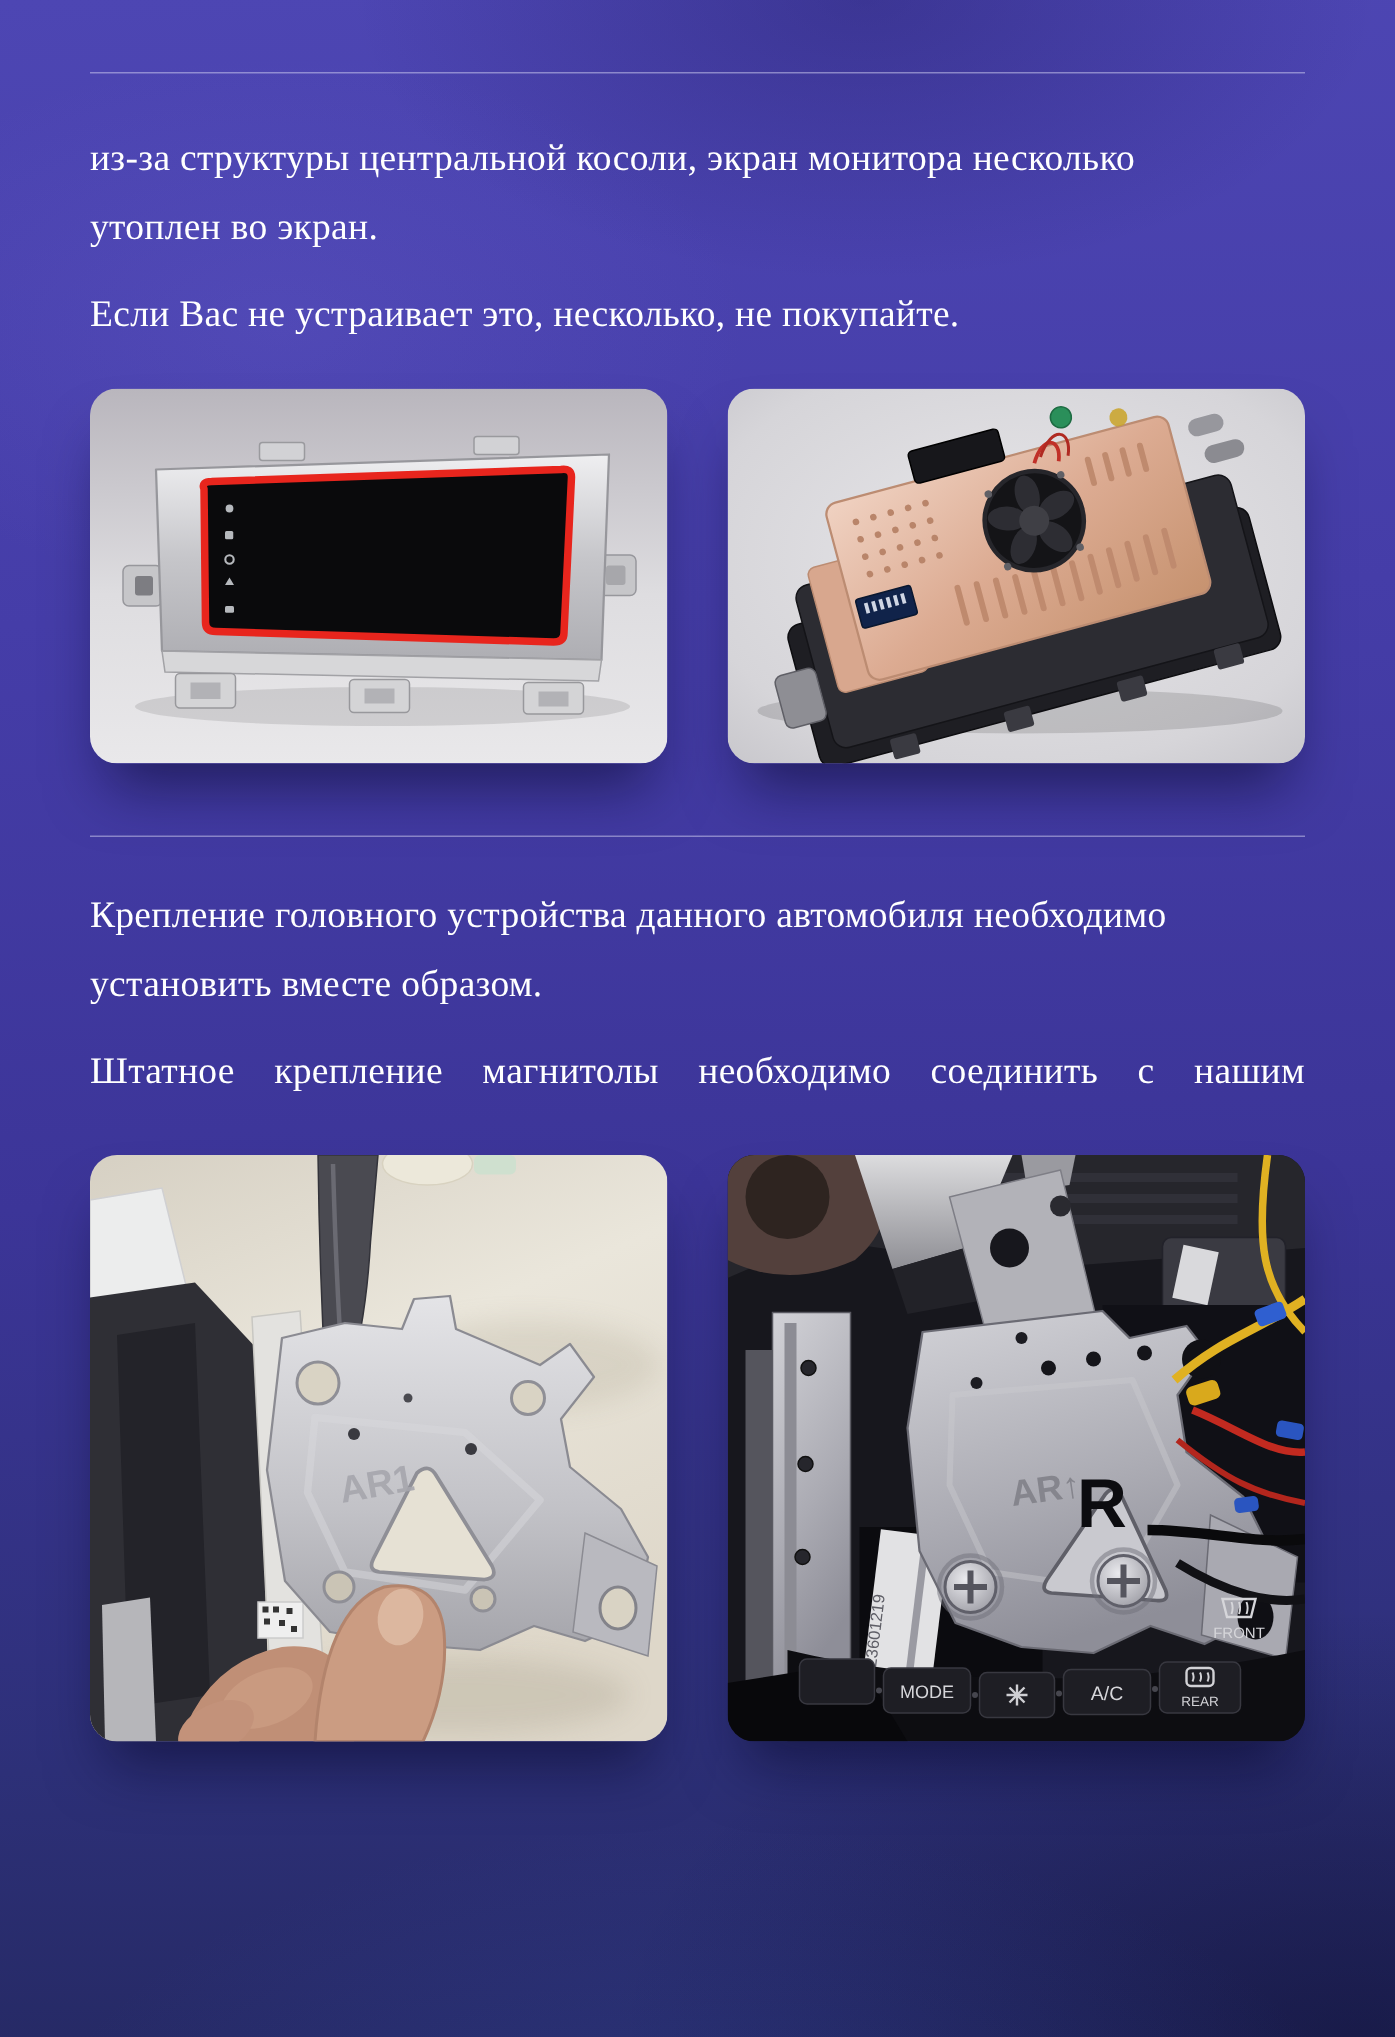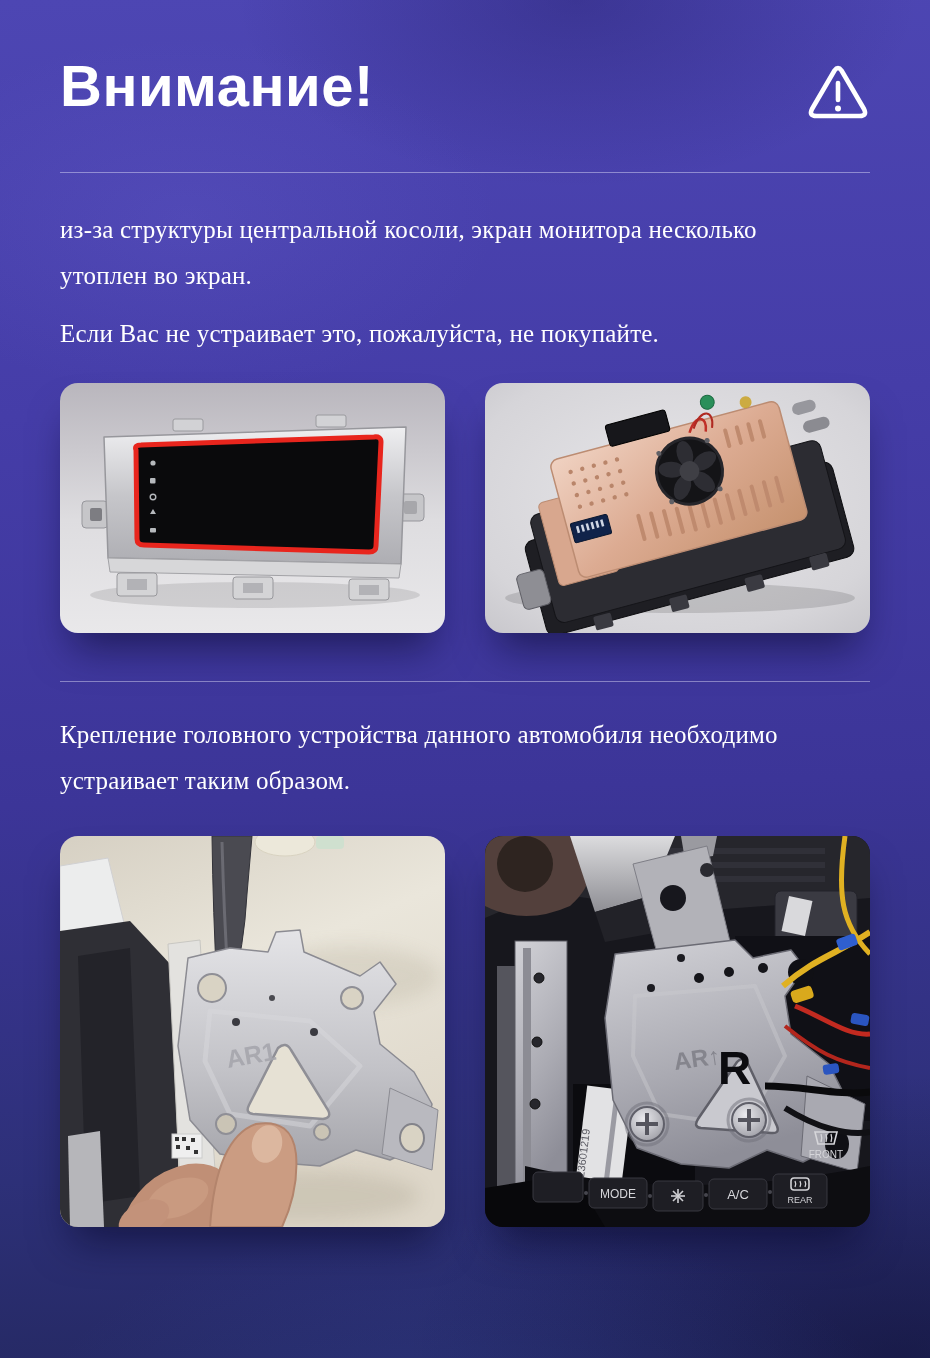--- a/index.html
+++ b/index.html
@@ -36,35 +36,27 @@
   .row1 .photo{height:250px;}
   .row2 .photo{height:391px;}
   .photo svg{display:block;}
 </style>
 </head>
 <body>
 
 <div class="page">
   <div class="inner">
 
-    <div class="header-row">
-      <h1>Внимание!</h1>
-      <svg class="warn-icon" viewBox="0 0 64 62">
-        <path d="M28.5 8.5 Q32 3.5 35.5 8.5 L58 47 Q61.5 54 53.5 54 L10.5 54 Q2.5 54 6 47 Z" fill="none" stroke="#ffffff" stroke-width="4.6" stroke-linejoin="round"></path>
-        <line x1="32" y1="21" x2="32" y2="38" stroke="#ffffff" stroke-width="4.6" stroke-linecap="round"></line>
-        <circle cx="32" cy="46.5" r="3" fill="#ffffff"></circle>
-      </svg>
-    </div>
 
     <hr class="divider d1">
 
     <div class="text-block g1">
       <div class="tline">из-за структуры центральной косоли, экран монитора несколько</div>
       <div class="tline">утоплен во экран.</div>
-      <div class="tline gap">Если Вас не устраивает это, пожалуйста, не покупайте.</div>
+      <div class="tline gap">Если Вас не устраивает это, несколько, не покупайте.</div>
     </div>
 
     <div class="photo-row row1">
 
       <div class="photo">
         <svg viewBox="0 0 385 250" width="385" height="250">
           <defs>
             <linearGradient id="bg1" x1="0" y1="0" x2="0" y2="1">
               <stop offset="0" stop-color="#b9b6bd"></stop>
                 <stop offset="0.55" stop-color="#dedde0"></stop>
@@ -223,21 +215,22 @@
             <rect x="145" y="26" width="62" height="22" rx="3" fill="#17171b" stroke="#000"></rect>
           </g>
         </svg>
       </div>
     </div>
 
     <hr class="divider d2">
 
     <div class="text-block g2">
       <div class="tline">Крепление головного устройства данного автомобиля необходимо</div>
-      <div class="tline">устраивает таким образом.</div>
+      <div class="tline">установить вместе образом.</div>
+      <div class="tline gap stretch">Штатное крепление магнитолы необходимо соединить с нашим</div>
     </div>
 
     <div class="photo-row row2">
 
       <div class="photo">
         <svg viewBox="0 0 385 391" width="385" height="391">
           <defs>
             <linearGradient id="bg3" x1="0" y1="0" x2="0.4" y2="1">
               <stop offset="0" stop-color="#d6d0c3"></stop>
                 <stop offset="0.45" stop-color="#eae6db"></stop>

